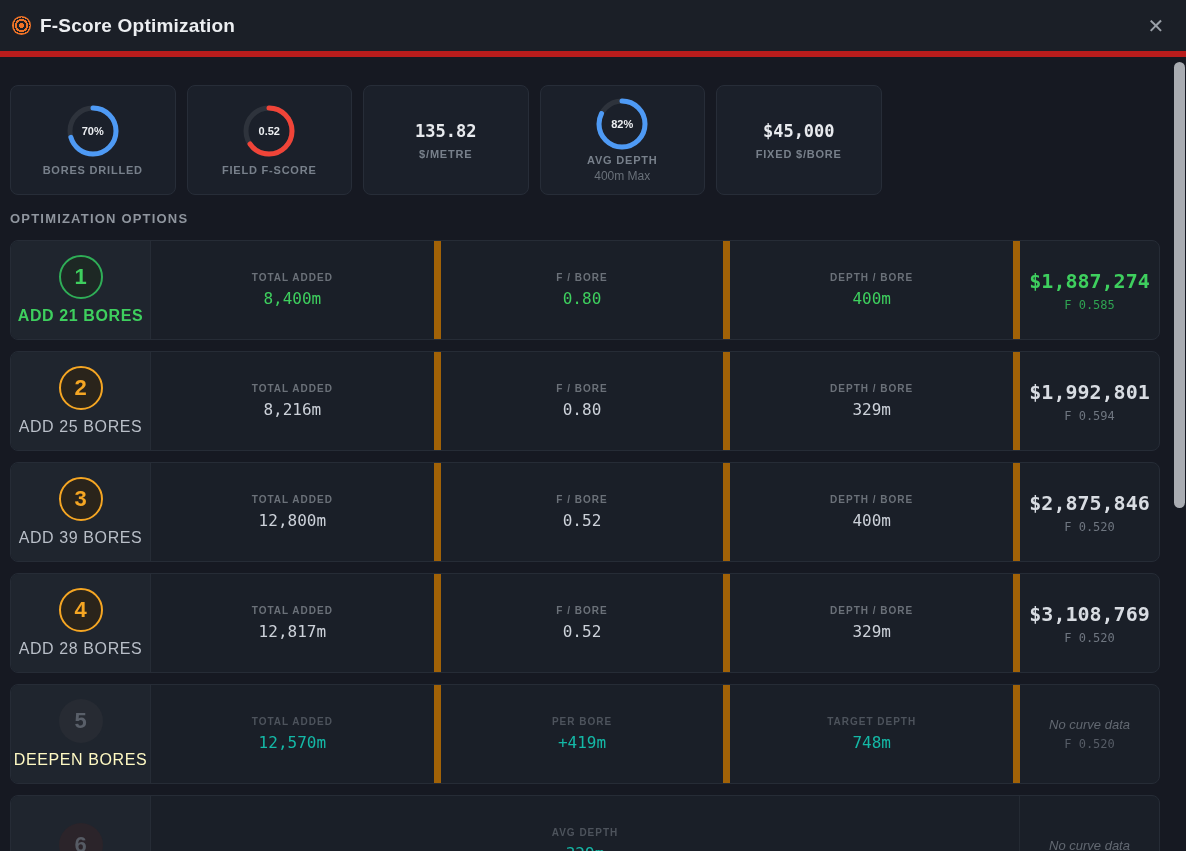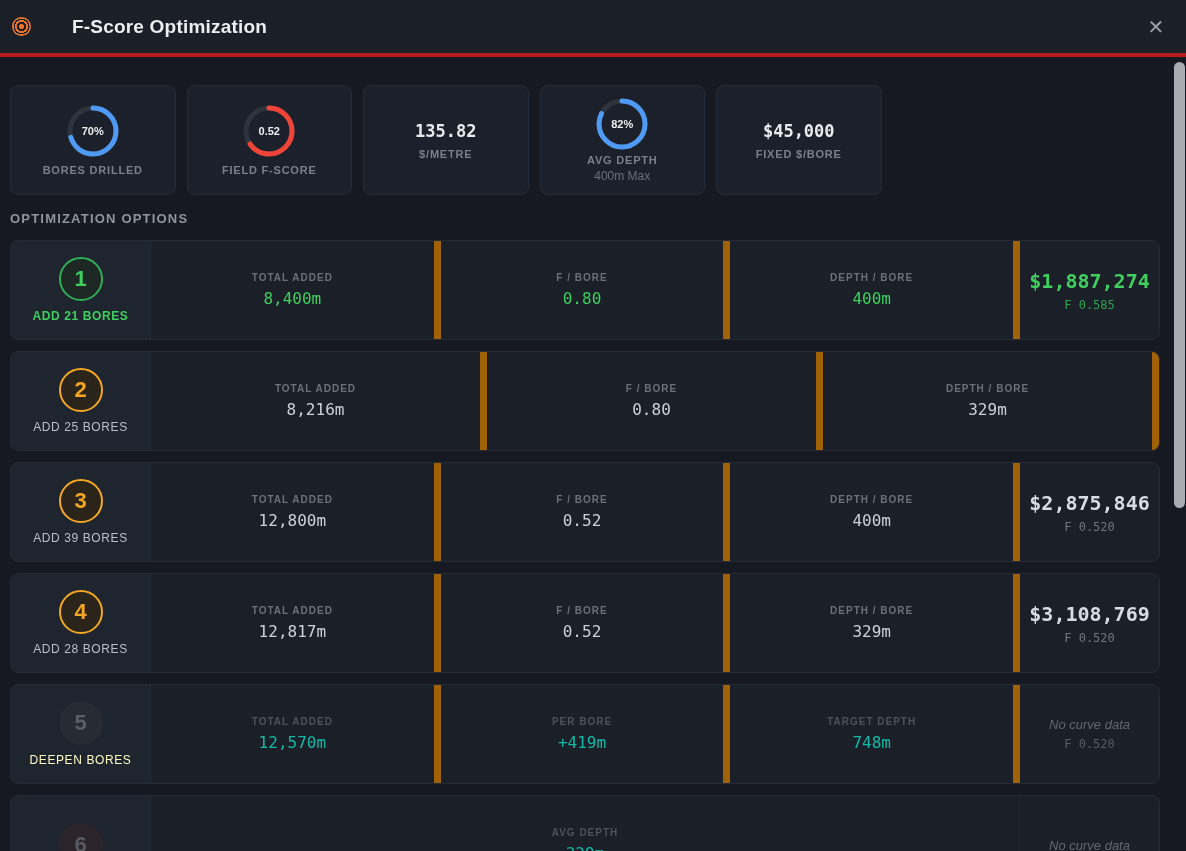--- a/index.html
+++ b/index.html
@@ -5,22 +5,22 @@
   * { margin:0; padding:0; box-sizing:border-box; }
   html,body { width:1186px; height:851px; overflow:hidden; }
   body {
     background:#161922;
     font-family:"Liberation Sans", sans-serif;
     color:#e6e9ed;
     position:relative;
   }
   
   .modal-header {
-    height:57px; background:#1b1f27; border-bottom:4px solid #b91c1c;
-    display:flex; align-items:center; padding:0 20px 0 12px; position:relative;gap:32px;
+    height:57px; background:#1b1f27; border-bottom:6px solid #b91c1c;
+    display:flex; align-items:center; padding:0 20px 0 12px; position:relative;
   }
   .bullseye {
     width:19px; height:19px; border-radius:50%; margin-right:9px; flex:0 0 auto;
     background:radial-gradient(circle at 50% 50%,
       #ef7327 0 2.5px, #1b1f27 2.5px 4.5px,
       #ef7327 4.5px 6.5px, #1b1f27 6.5px 8px, #ef7327 8px 9.5px);
   }
   .modal-title { font-size:19px; font-weight:bold; letter-spacing:.2px; color:#eceef1; }
   .close-btn {
     position:absolute; right:18px; top:50%; transform:translateY(-50%);
@@ -58,21 +58,21 @@
     display:flex; overflow:hidden;
   }
   .cell { display:flex; flex-direction:column; align-items:center; justify-content:center; }
   .badge-cell {
     width:140px; flex:0 0 140px; background:#1f252e; border-right:1px solid #262c36; gap:8px;
   }
   .badge-circle {
     width:44px; height:44px; border-radius:50%; display:flex; align-items:center; justify-content:center;
     font-size:22px; font-weight:bold;
   }
-  .badge-label { font-size:12px; letter-spacing:.6px; font-weight:bold; }
+  .badge-label { font-size:16px; letter-spacing:.6px; font-weight:bold; }
   .metric-cell { flex:1 1 0; border-right:7px solid #a16207; gap:6px; }
   .metric-label { font-size:10px; font-weight:bold; letter-spacing:1px; color:#6b7179; }
   .metric-value { font-family:"DejaVu Sans Mono", monospace; font-size:16px; color:#ccd1d9; }
   .cost-cell { width:139px; flex:0 0 139px; gap:5px; }
   .cost-value { font-family:"DejaVu Sans Mono", monospace; font-size:20px; font-weight:600; color:#d8dce2; }
   .cost-sub { font-family:"DejaVu Sans Mono", monospace; font-size:12px; color:#6f7680; }
   
   .row-best .badge-circle { border:2px solid #2fae57; color:#3ecf5e; background:#1d2824; }
   .row-best .badge-label { color:#3ecf5e; }
   .row-best .metric-value { color:#3ecf5e; }
@@ -194,20 +194,24 @@
     <span class="metric-value">8,216m</span>
   </div>
   <div class="cell metric-cell">
     <span class="metric-label">F / BORE</span>
     <span class="metric-value">0.80</span>
   </div>
   <div class="cell metric-cell">
     <span class="metric-label">DEPTH / BORE</span>
     <span class="metric-value">329m</span>
   </div>
+  <div class="cell cost-cell">
+    <span class="cost-value">$1,992,801</span>
+    <span class="cost-sub">F 0.594</span>
+  </div>
 </div>
 
 <div class="option-row row-normal">
   <div class="cell badge-cell">
     <div class="badge-circle">3</div>
     <div class="badge-label">ADD 39 BORES</div>
   </div>
   <div class="cell metric-cell">
     <span class="metric-label">TOTAL ADDED</span>
     <span class="metric-value">12,800m</span>

